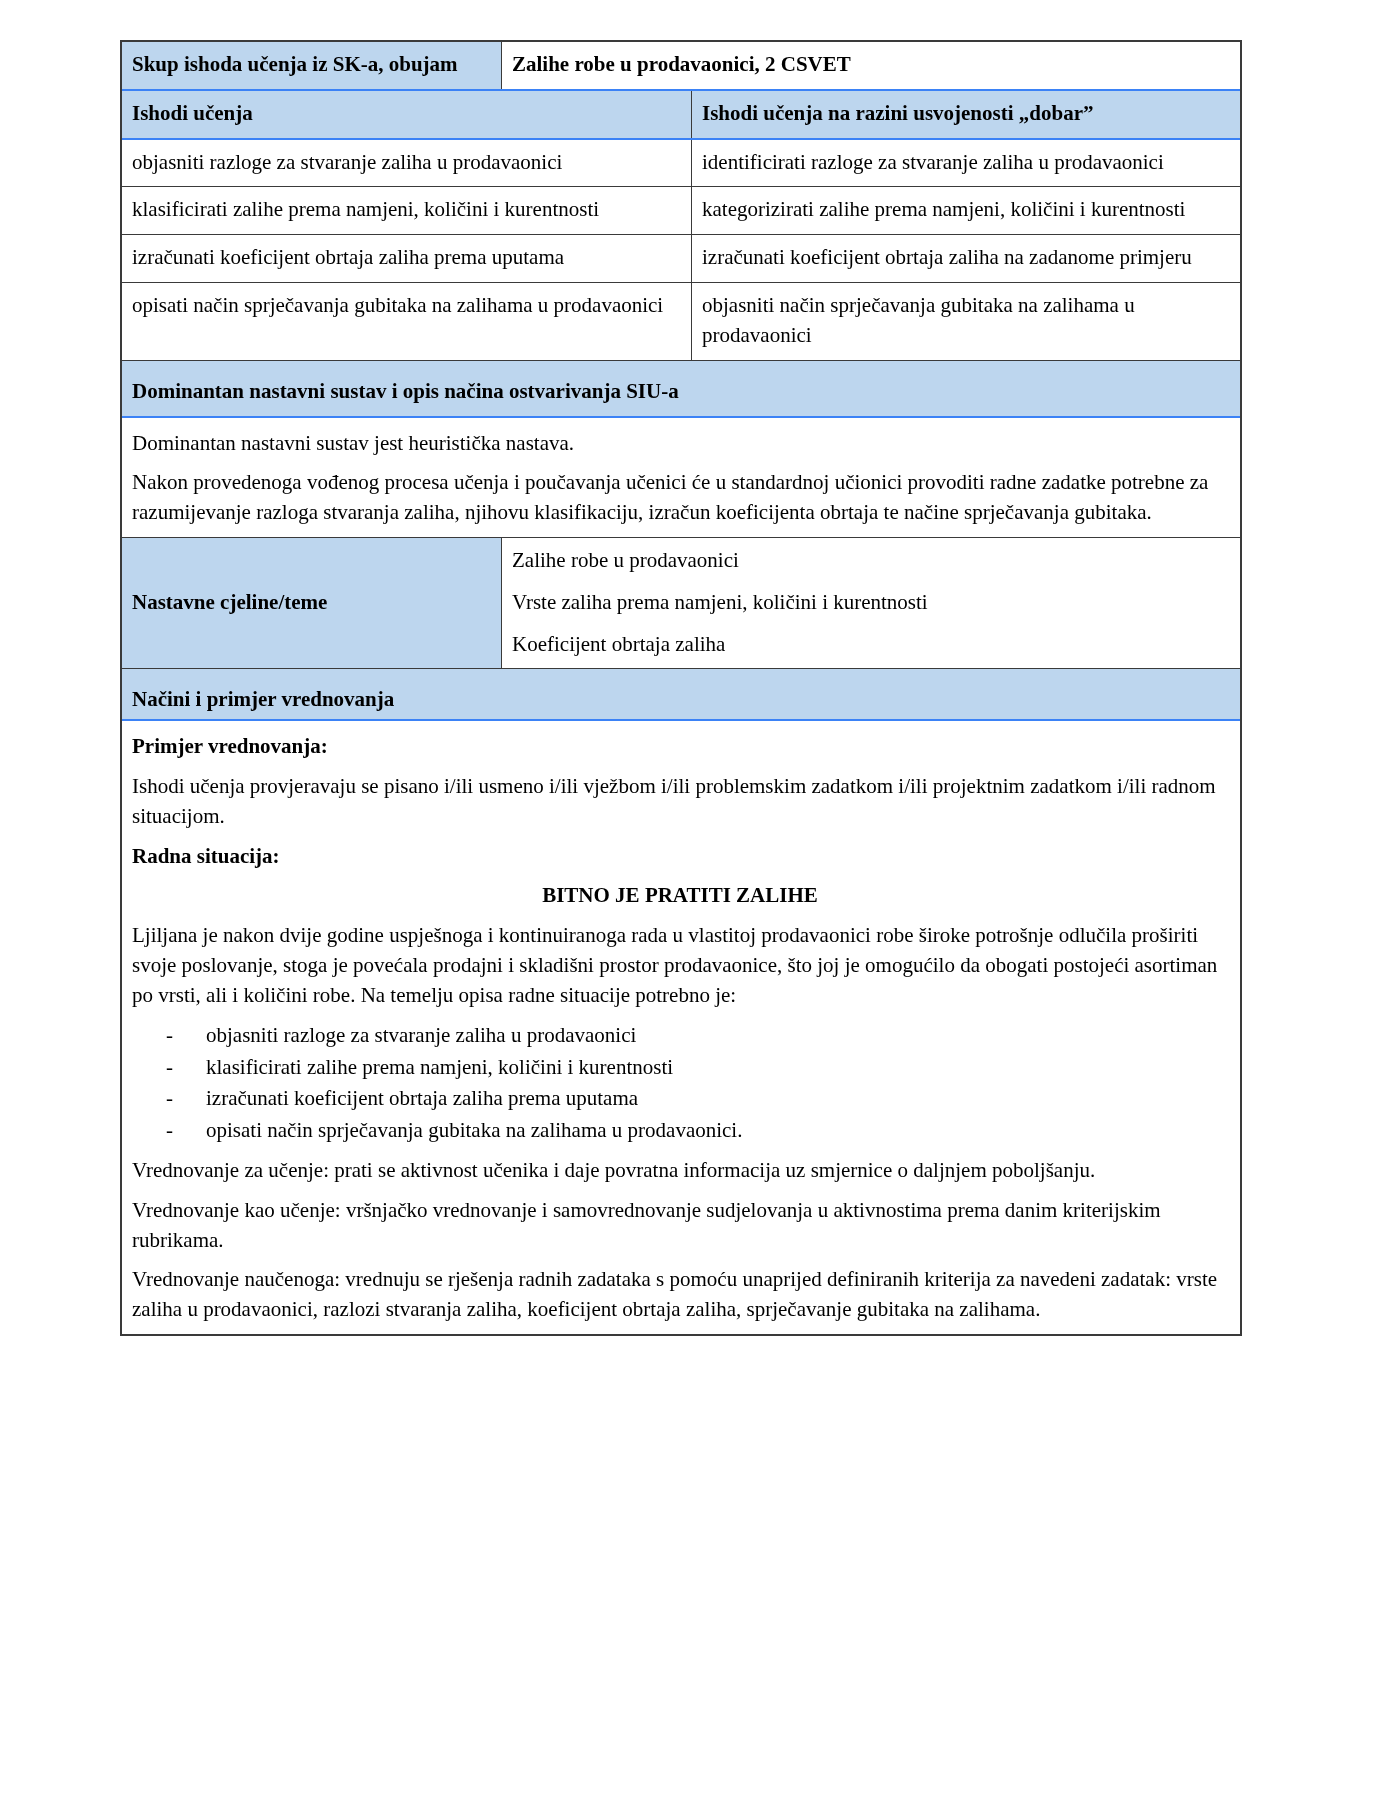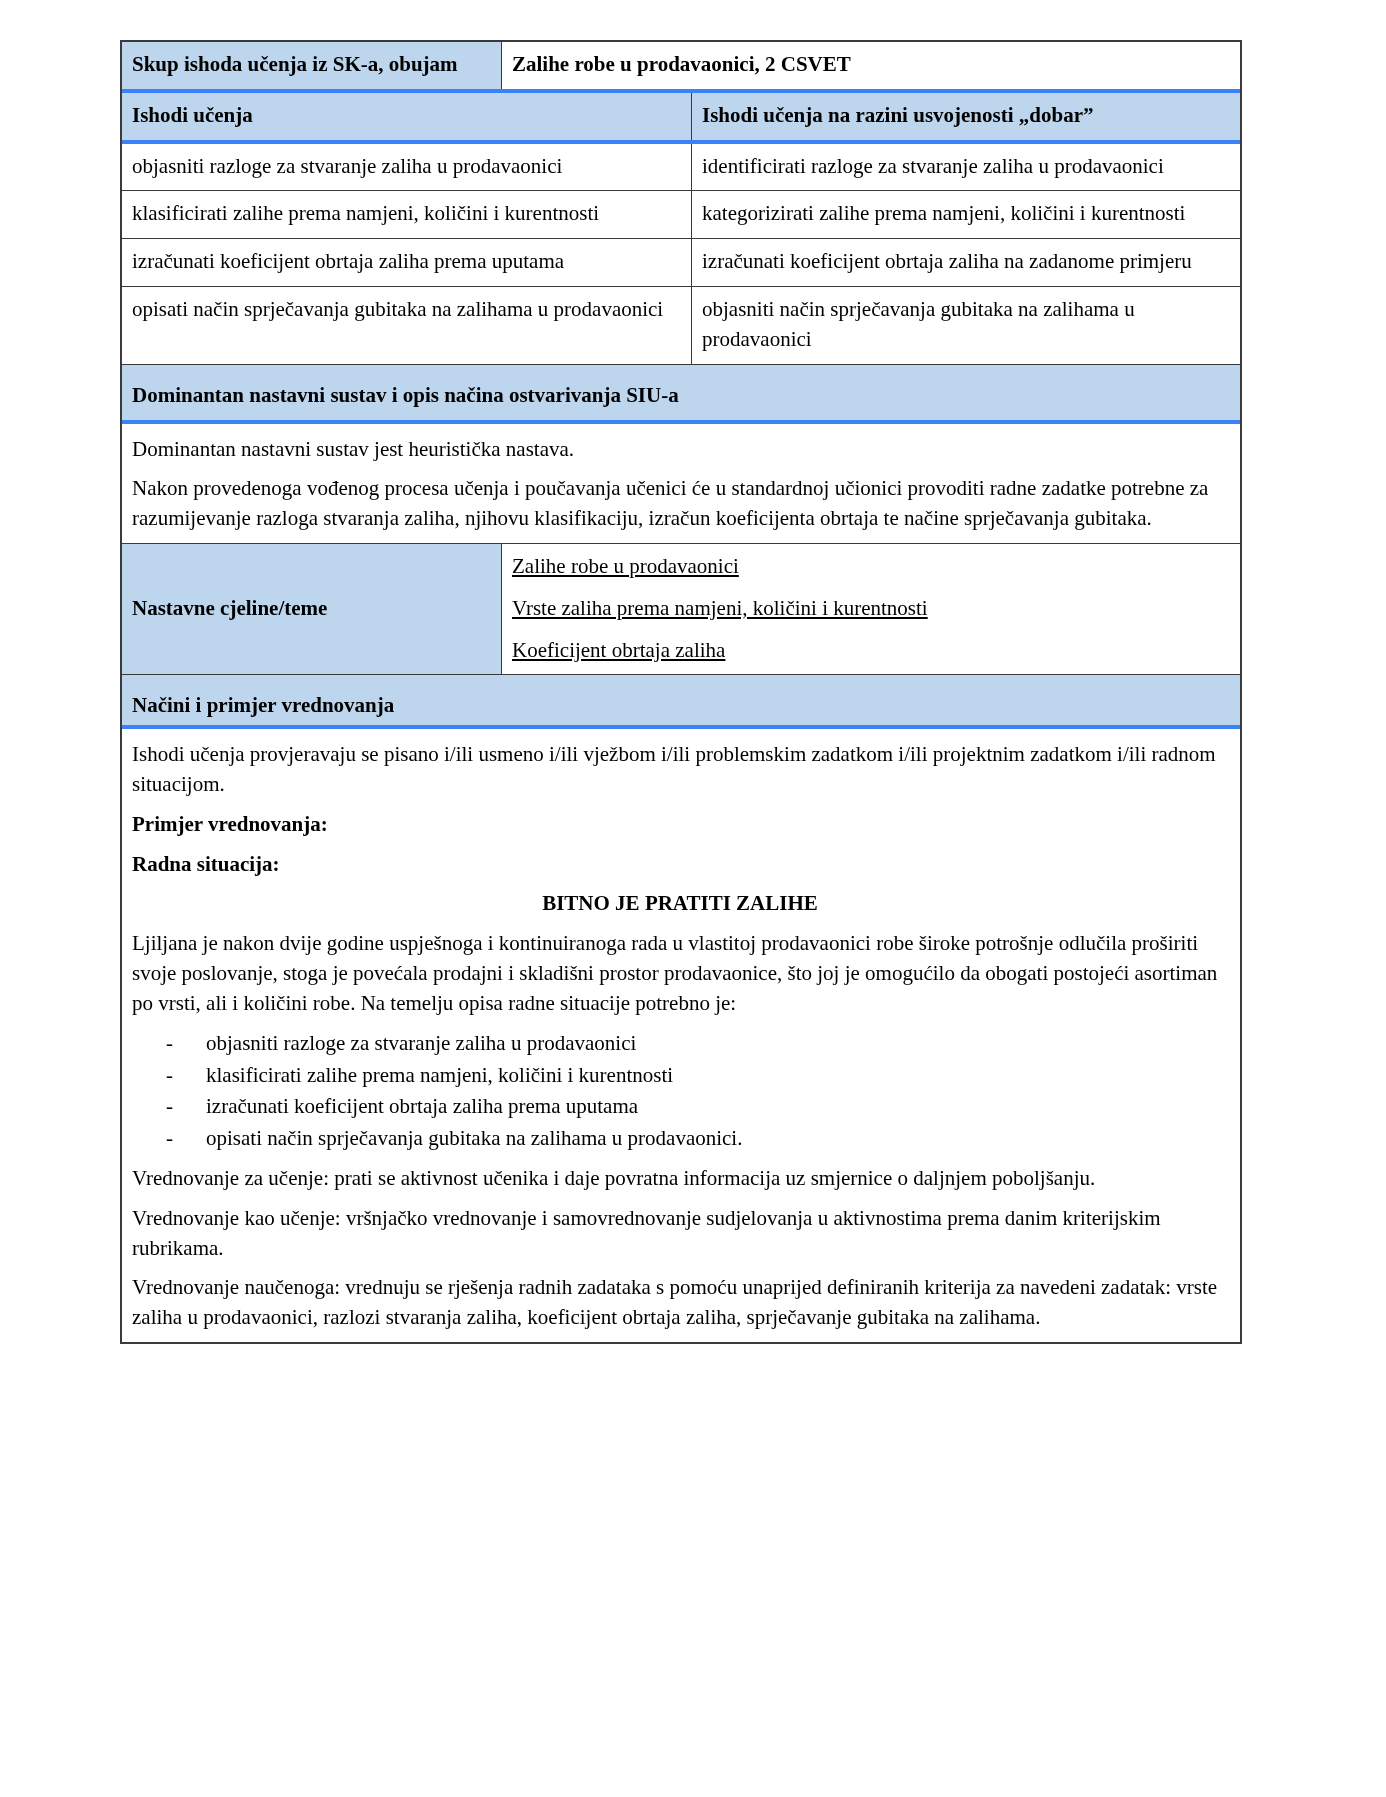--- a/index.html
+++ b/index.html
@@ -20,29 +20,29 @@
     width:1122px;
     border:2px solid #3a3a3a;
     box-sizing:border-box;
   }
   .t-row{display:flex;width:100%;box-sizing:border-box;border-bottom:1px solid #3a3a3a;}
   .t-row:last-child{border-bottom:none;}
   .cell{box-sizing:border-box;padding:8px 12px 9px 10px;}
   .cell-divider{border-right:1px solid #3a3a3a;}
   .blue{background:#bdd6ee;}
   .bold{font-weight:bold;}
-  .thick-bottom{border-bottom:4px solid #3b82f6;}
+  .thick-bottom{border-bottom:2px solid #3b82f6;}
   .w-label{width:380px;flex:0 0 380px;}
   .w-rest{flex:1 1 auto;}
   .w-half-l{width:570px;flex:0 0 570px;}
   .w-half-r{flex:1 1 auto;}
   .v-center{display:flex;flex-direction:column;justify-content:center;}
   .section .para{margin:3px 0 10px 0;}
   .section .para:last-child{margin-bottom:0;}
-  .units-cell p{margin:0 0 12px 0;text-decoration:underline;}
+  .units-cell p{margin:0 0 12px 0;}
   .units-cell p:last-child{margin-bottom:0;}
   .center-title{text-align:center;font-weight:bold;margin:2px 0 10px 0;}
   .dash-list{margin:0 0 10px 0;}
   .dash-item{display:flex;margin:0 0 2px 0;}
   .dash-marker{flex:0 0 40px;text-align:left;padding-left:34px;box-sizing:content-box;}
   .dash-marker span{display:inline-block;}
   .dash-text{flex:1 1 auto;}
   .lead-bold{font-weight:normal;}
 </style>
 </head>
@@ -97,22 +97,22 @@
         <p>Koeficijent obrtaja zaliha</p>
       </div>
     </div>
 
     <div class="t-row thick-bottom">
       <div class="cell blue bold w-rest" style="padding-top:16px;padding-bottom:4px;">Načini i primjer vrednovanja</div>
     </div>
 
     <div class="t-row">
       <div class="cell w-rest section">
+        <p class="para bold">Primjer vrednovanja:</p>
         <p class="para">Ishodi učenja provjeravaju se pisano i/ili usmeno i/ili vježbom i/ili problemskim zadatkom i/ili projektnim zadatkom i/ili radnom situacijom.</p>
-        <p class="para bold">Primjer vrednovanja:</p>
         <p class="para bold">Radna situacija:</p>
         <p class="para center-title">BITNO JE PRATITI ZALIHE</p>
         <p class="para">Ljiljana je nakon dvije godine uspješnoga i kontinuiranoga rada u vlastitoj prodavaonici robe široke potrošnje odlučila proširiti svoje poslovanje, stoga je povećala prodajni i skladišni prostor prodavaonice, što joj je omogućilo da obogati postojeći asortiman po vrsti, ali i količini robe. Na temelju opisa radne situacije potrebno je:</p>
 
         <div class="dash-list">
           <div class="dash-item">
             <div class="dash-marker"><span>-</span></div>
             <div class="dash-text">objasniti razloge za stvaranje zaliha u prodavaonici</div>
           </div>
           <div class="dash-item">

